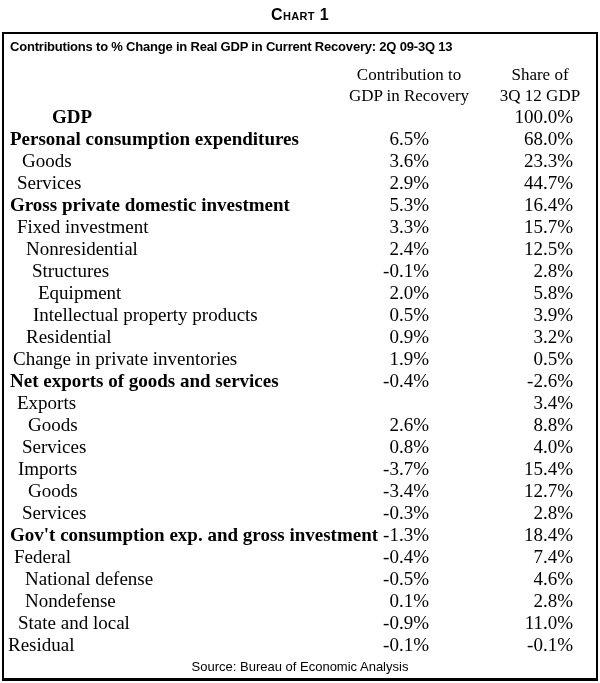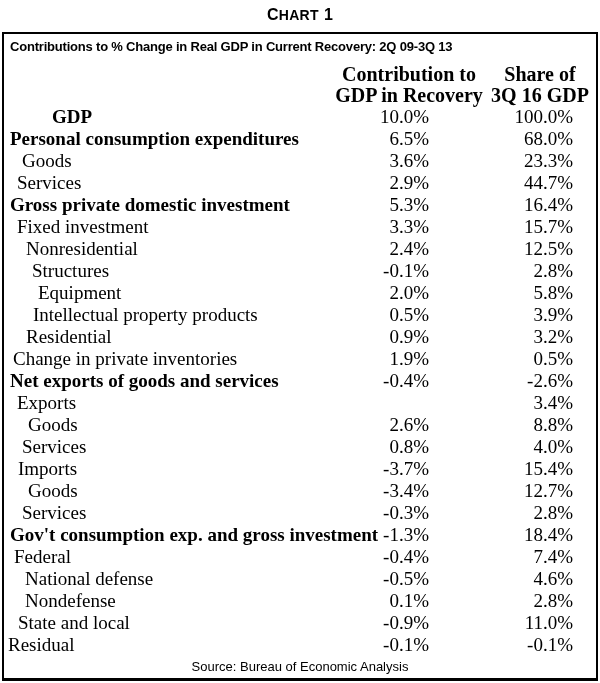--- a/index.html
+++ b/index.html
@@ -22,21 +22,21 @@
     position: absolute;
     top: 6px;
     left: 0;
     width: 100%;
     text-align: center;
     font-family: "Liberation Sans", sans-serif;
     font-weight: bold;
     letter-spacing: 0.3px;
   }
   .chart-heading .cap { font-size: 16px; }
-  .chart-heading .smallcaps { font-size: 14px; }
+  .chart-heading .smallcaps { font-size: 11px; }
   .chart-heading .num { font-size: 16px; margin-left: 5px; }
   .table {
     position: absolute;
     left: 2px;
     top: 32px;
     width: 596px;
     height: 649px;
     box-sizing: border-box;
     border: 2px solid #000000;
     border-bottom-width: 3px;
@@ -50,22 +50,22 @@
     font-size: 13px;
     letter-spacing: -0.2px;
     line-height: 20px;
     padding: 3px 4px 0 6px;
     white-space: nowrap;
   }
   .header-row {
     display: flex;
     justify-content: flex-end;
     margin-top: 7px;
-    font-weight: bold;
-    font-size: 20px;
+    font-weight: normal;
+    font-size: 17px;
     line-height: 21px;
     text-align: center;
   }
   .hcol-a { width: 150px; }
   .hcol-b { width: 112px; }
   .rows-container { display: flex; flex-direction: column; }
   .row {
     display: flex;
     align-items: baseline;
     font-size: 19px;
@@ -100,28 +100,27 @@
 
     <div class="table-title">Contributions to % Change in Real GDP in Current Recovery: 2Q 09-3Q 13</div>
 
     <div class="header-row">
       <div class="hcol-a">
         <div>Contribution to</div>
         <div>GDP in Recovery</div>
       </div>
       <div class="hcol-b">
         <div>Share of</div>
-        <div>3Q 16 GDP</div>
+        <div>3Q 12 GDP</div>
       </div>
     </div>
 
     <div class="rows-container">
         <div class="row bold">
           <span class="label" style="padding-left: 48px;">GDP</span>
-          <span class="val-a">10.0%</span>
           <span class="val-b">100.0%</span>
         </div>
         <div class="row bold">
           <span class="label" style="padding-left: 6px;">Personal consumption expenditures</span>
           <span class="val-a">6.5%</span>
           <span class="val-b">68.0%</span>
         </div>
         <div class="row">
           <span class="label" style="padding-left: 18px;">Goods</span>
           <span class="val-a">3.6%</span>

